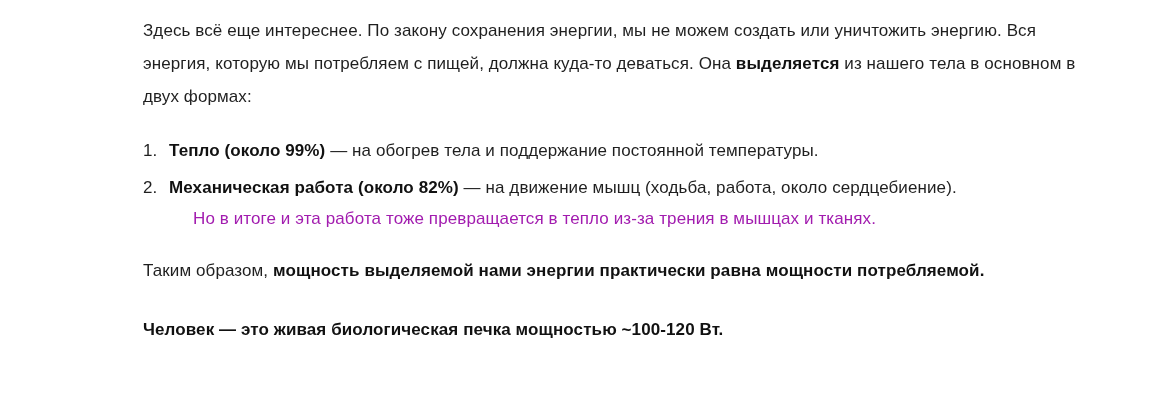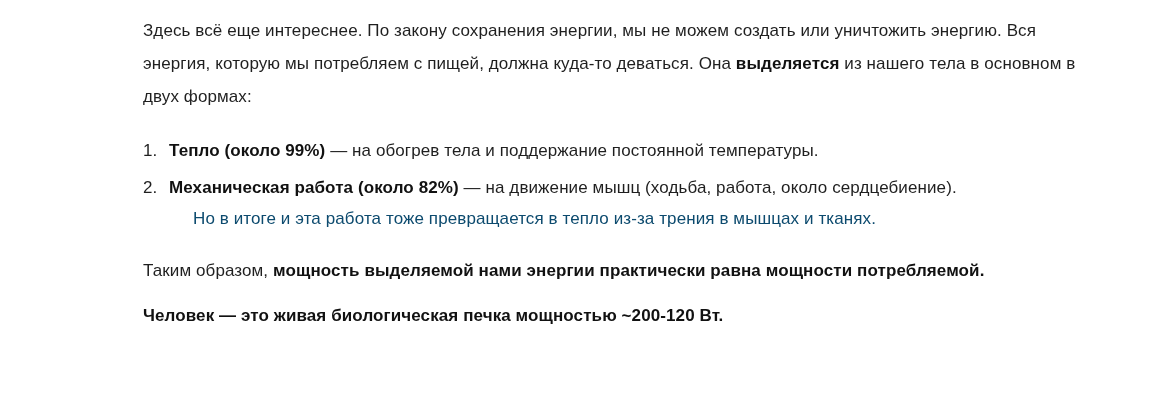--- a/index.html
+++ b/index.html
@@ -27,21 +27,21 @@
     width: 940px;
   }
   p.para {
     margin: 0 0 22px 0;
     font-size: 17px;
     line-height: 33px;
     color: #1f1f1f;
     letter-spacing: 0.1px;
   }
   p.para.tight {
-    margin-bottom: 4px;
+    margin-bottom: 18px;
   }
   b, strong {
     font-weight: 700;
     color: #111111;
   }
   ol.list {
     margin: 0 0 20px 0;
     padding: 0;
     list-style: none;
     counter-reset: itm;
@@ -63,21 +63,21 @@
     top: 0;
     color: #1f1f1f;
     font-size: 17px;
     line-height: 31px;
   }
   .sub-line {
     display: block;
     padding-left: 24px;
     font-size: 17px;
     line-height: 31px;
-    color: #0c4a6e;
+    color: #a21caf;
   }
   .closing {
     margin: 0;
     font-size: 17px;
     line-height: 33px;
     letter-spacing: 0.1px;
   }
   .spacer-sm { height: 8px; }
 </style>
 </head>
@@ -90,16 +90,16 @@
 
     <ol class="list">
       <li><b>Тепло (около 99%)</b><span> — на обогрев тела и поддержание постоянной температуры.</span></li>
       <li><b>Механическая работа (около 82%)</b><span> — на движение мышц (ходьба, работа, около сердцебиение).</span><span class="sub-line">Но в итоге и эта работа тоже превращается в тепло из-за трения в мышцах и тканях.</span></li>
     </ol>
 
     <p class="para tight"><span>Таким образом, </span><b>мощность выделяемой нами энергии практически равна мощности потребляемой.</b></p>
 
     <div class="spacer-sm"></div>
 
-    <p class="closing"><b>Человек — это живая биологическая печка мощностью ~200-120 Вт.</b></p>
+    <p class="closing"><b>Человек — это живая биологическая печка мощностью ~100-120 Вт.</b></p>
 
   </div>
 </div>
 
 </body></html>

